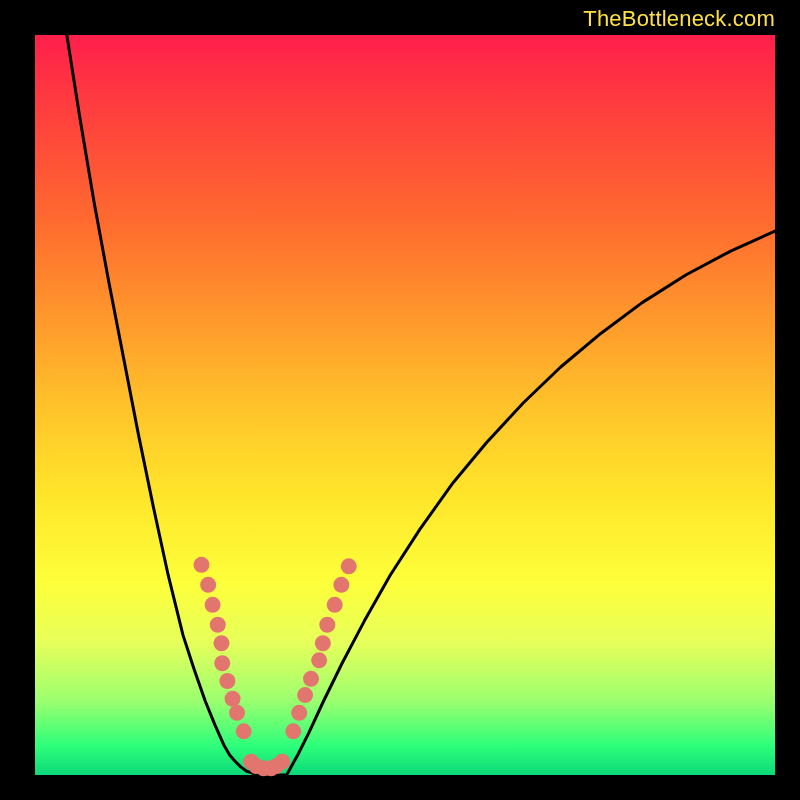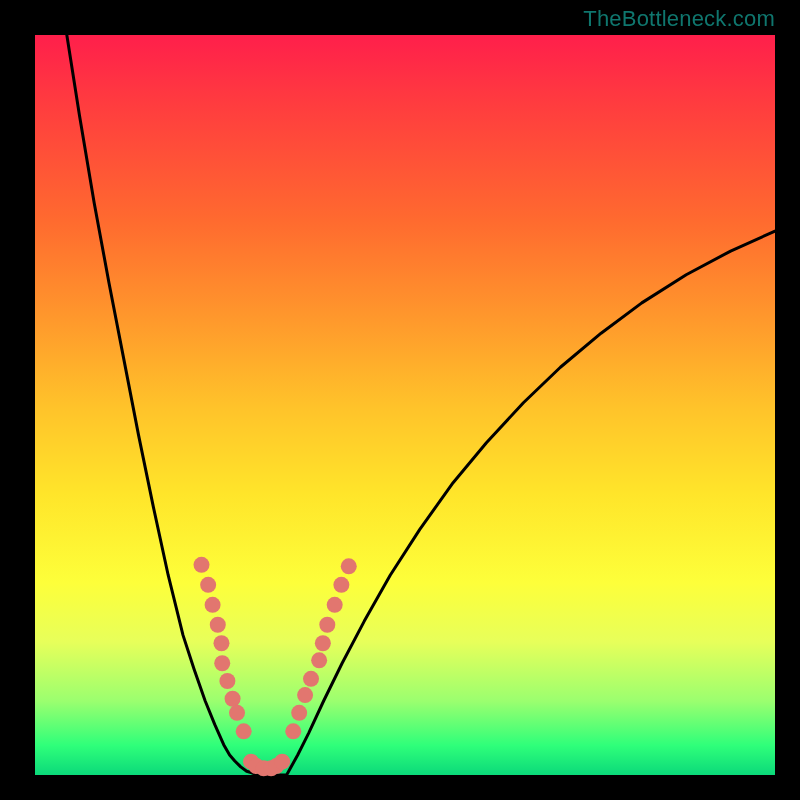--- a/index.html
+++ b/index.html
@@ -29,21 +29,21 @@
       #ffc22a 50%,
       #ffe52a 62%,
       #fdff3a 74%,
       #e7ff5a 82%,
       #9bff6f 90%,
       #2fff7a 96%,
       #0bd97a 100%);
   }
   .watermark {
     position: absolute;
-    color: #0f766e;
+    color: #fde047;
     font-size: 22px;
     font-weight: 500;
     letter-spacing: 0.2px;
     user-select: none;
   }
   svg.curve {
     position: absolute;
     left: 0;
     top: 0;
   }

